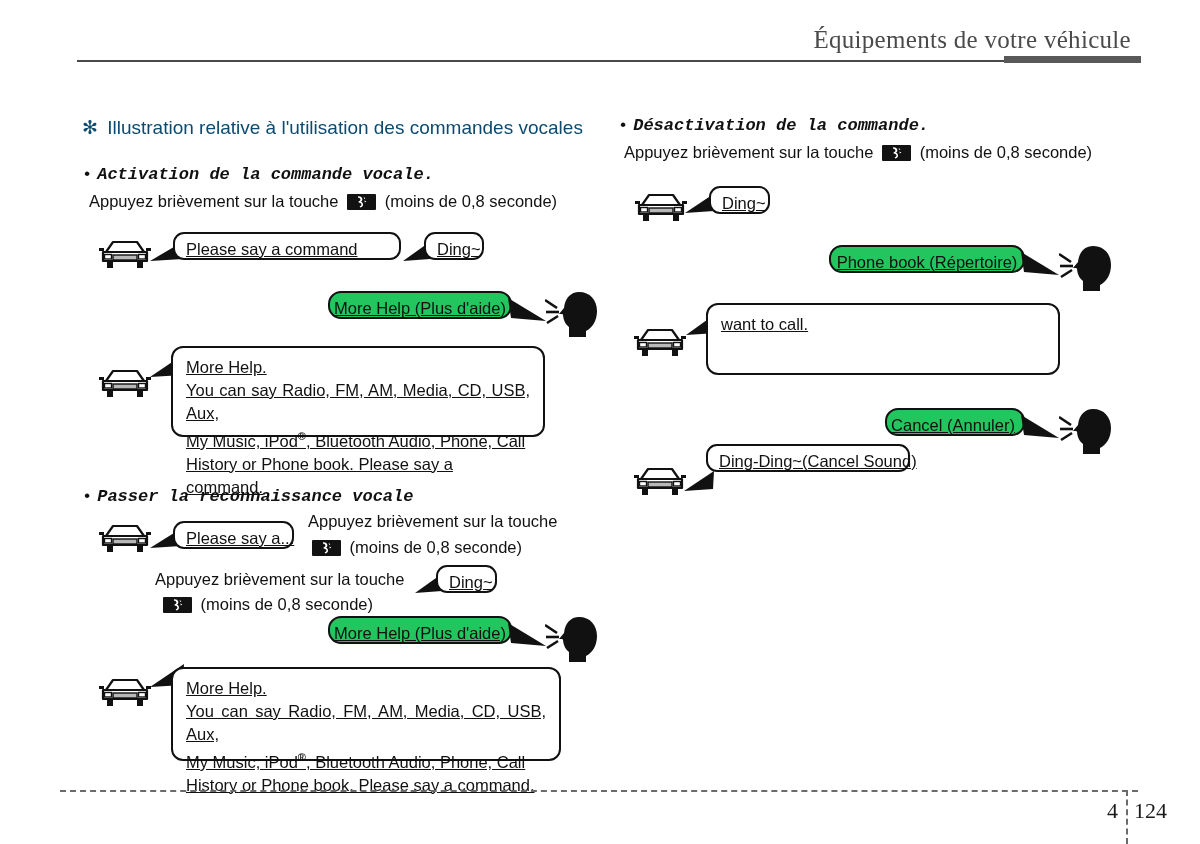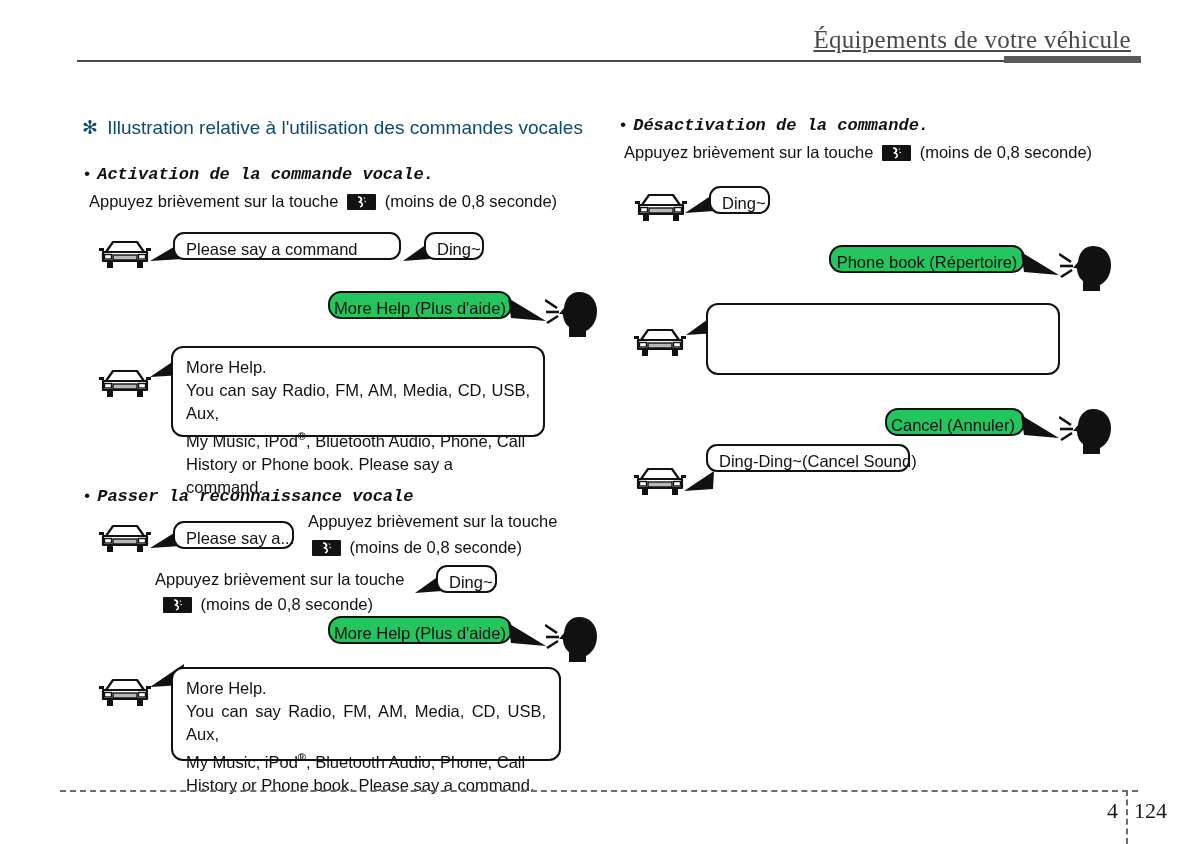--- a/index.html
+++ b/index.html
@@ -20,21 +20,20 @@
   #header-title {
     position: absolute;
     left: 0;
     top: 26px;
     width: 1131px;
     text-align: right;
     font-family: "Liberation Serif", serif;
     font-size: 25px;
     color: #4a4a4a;
     letter-spacing: 0.3px;
-    text-decoration: underline;
   }
   #header-rule-thin {
     position: absolute;
     left: 77px;
     top: 60px;
     width: 928px;
     height: 2px;
     background: #4a4a4a;
   }
   #header-rule-thick {
@@ -135,20 +134,21 @@
     position: absolute;
     box-sizing: border-box;
     border: 2px solid #111111;
     border-radius: 11px;
     background: #ffffff;
     font-size: 16.5px;
     color: #111111;
     line-height: 23px;
     padding: 4px 11px 5px 11px;
     white-space: nowrap;
+    text-decoration: underline;
   }
   .bubble.gray {
     background: #22c55e;
     border-radius: 13px;
   }
   .bubble.multiline {
     white-space: normal;
     text-align: justify;
     padding: 8px 13px 9px 13px;
     line-height: 23px;
@@ -420,20 +420,21 @@
     <rect x="0" y="11" width="5" height="3" fill="#111111"></rect>
     <rect x="47" y="11" width="5" height="3" fill="#111111"></rect>
   </svg>
 </div>
 <div class="tail" style="left:686px; top:310px;">
   <svg width="34" height="30" viewBox="0 0 34 30" aria-hidden="true">
     <path d="M32 2 L0 25 L31 23 Z" fill="#111111"></path>
   </svg>
 </div>
 <div class="bubble multiline" style="left:706px; top:303px; width:354px; height:72px;">
+  <div class="lastline">want to call.</div>
 </div>
 
 <div class="bubble gray" style="left:885px; top:408px; width:140px; height:28px; text-align:center; padding-left:0; padding-right:4px;">Cancel (Annuler)</div>
 <div class="tail" style="left:1021px; top:412px;">
   <svg width="40" height="30" viewBox="0 0 40 30" aria-hidden="true">
     <path d="M0 3 L38 26 L3 23 Z" fill="#111111"></path>
   </svg>
 </div>
 <div class="head-icon" style="left:1059px; top:407px;">
   <svg width="55" height="48" viewBox="0 0 55 48" aria-hidden="true">

